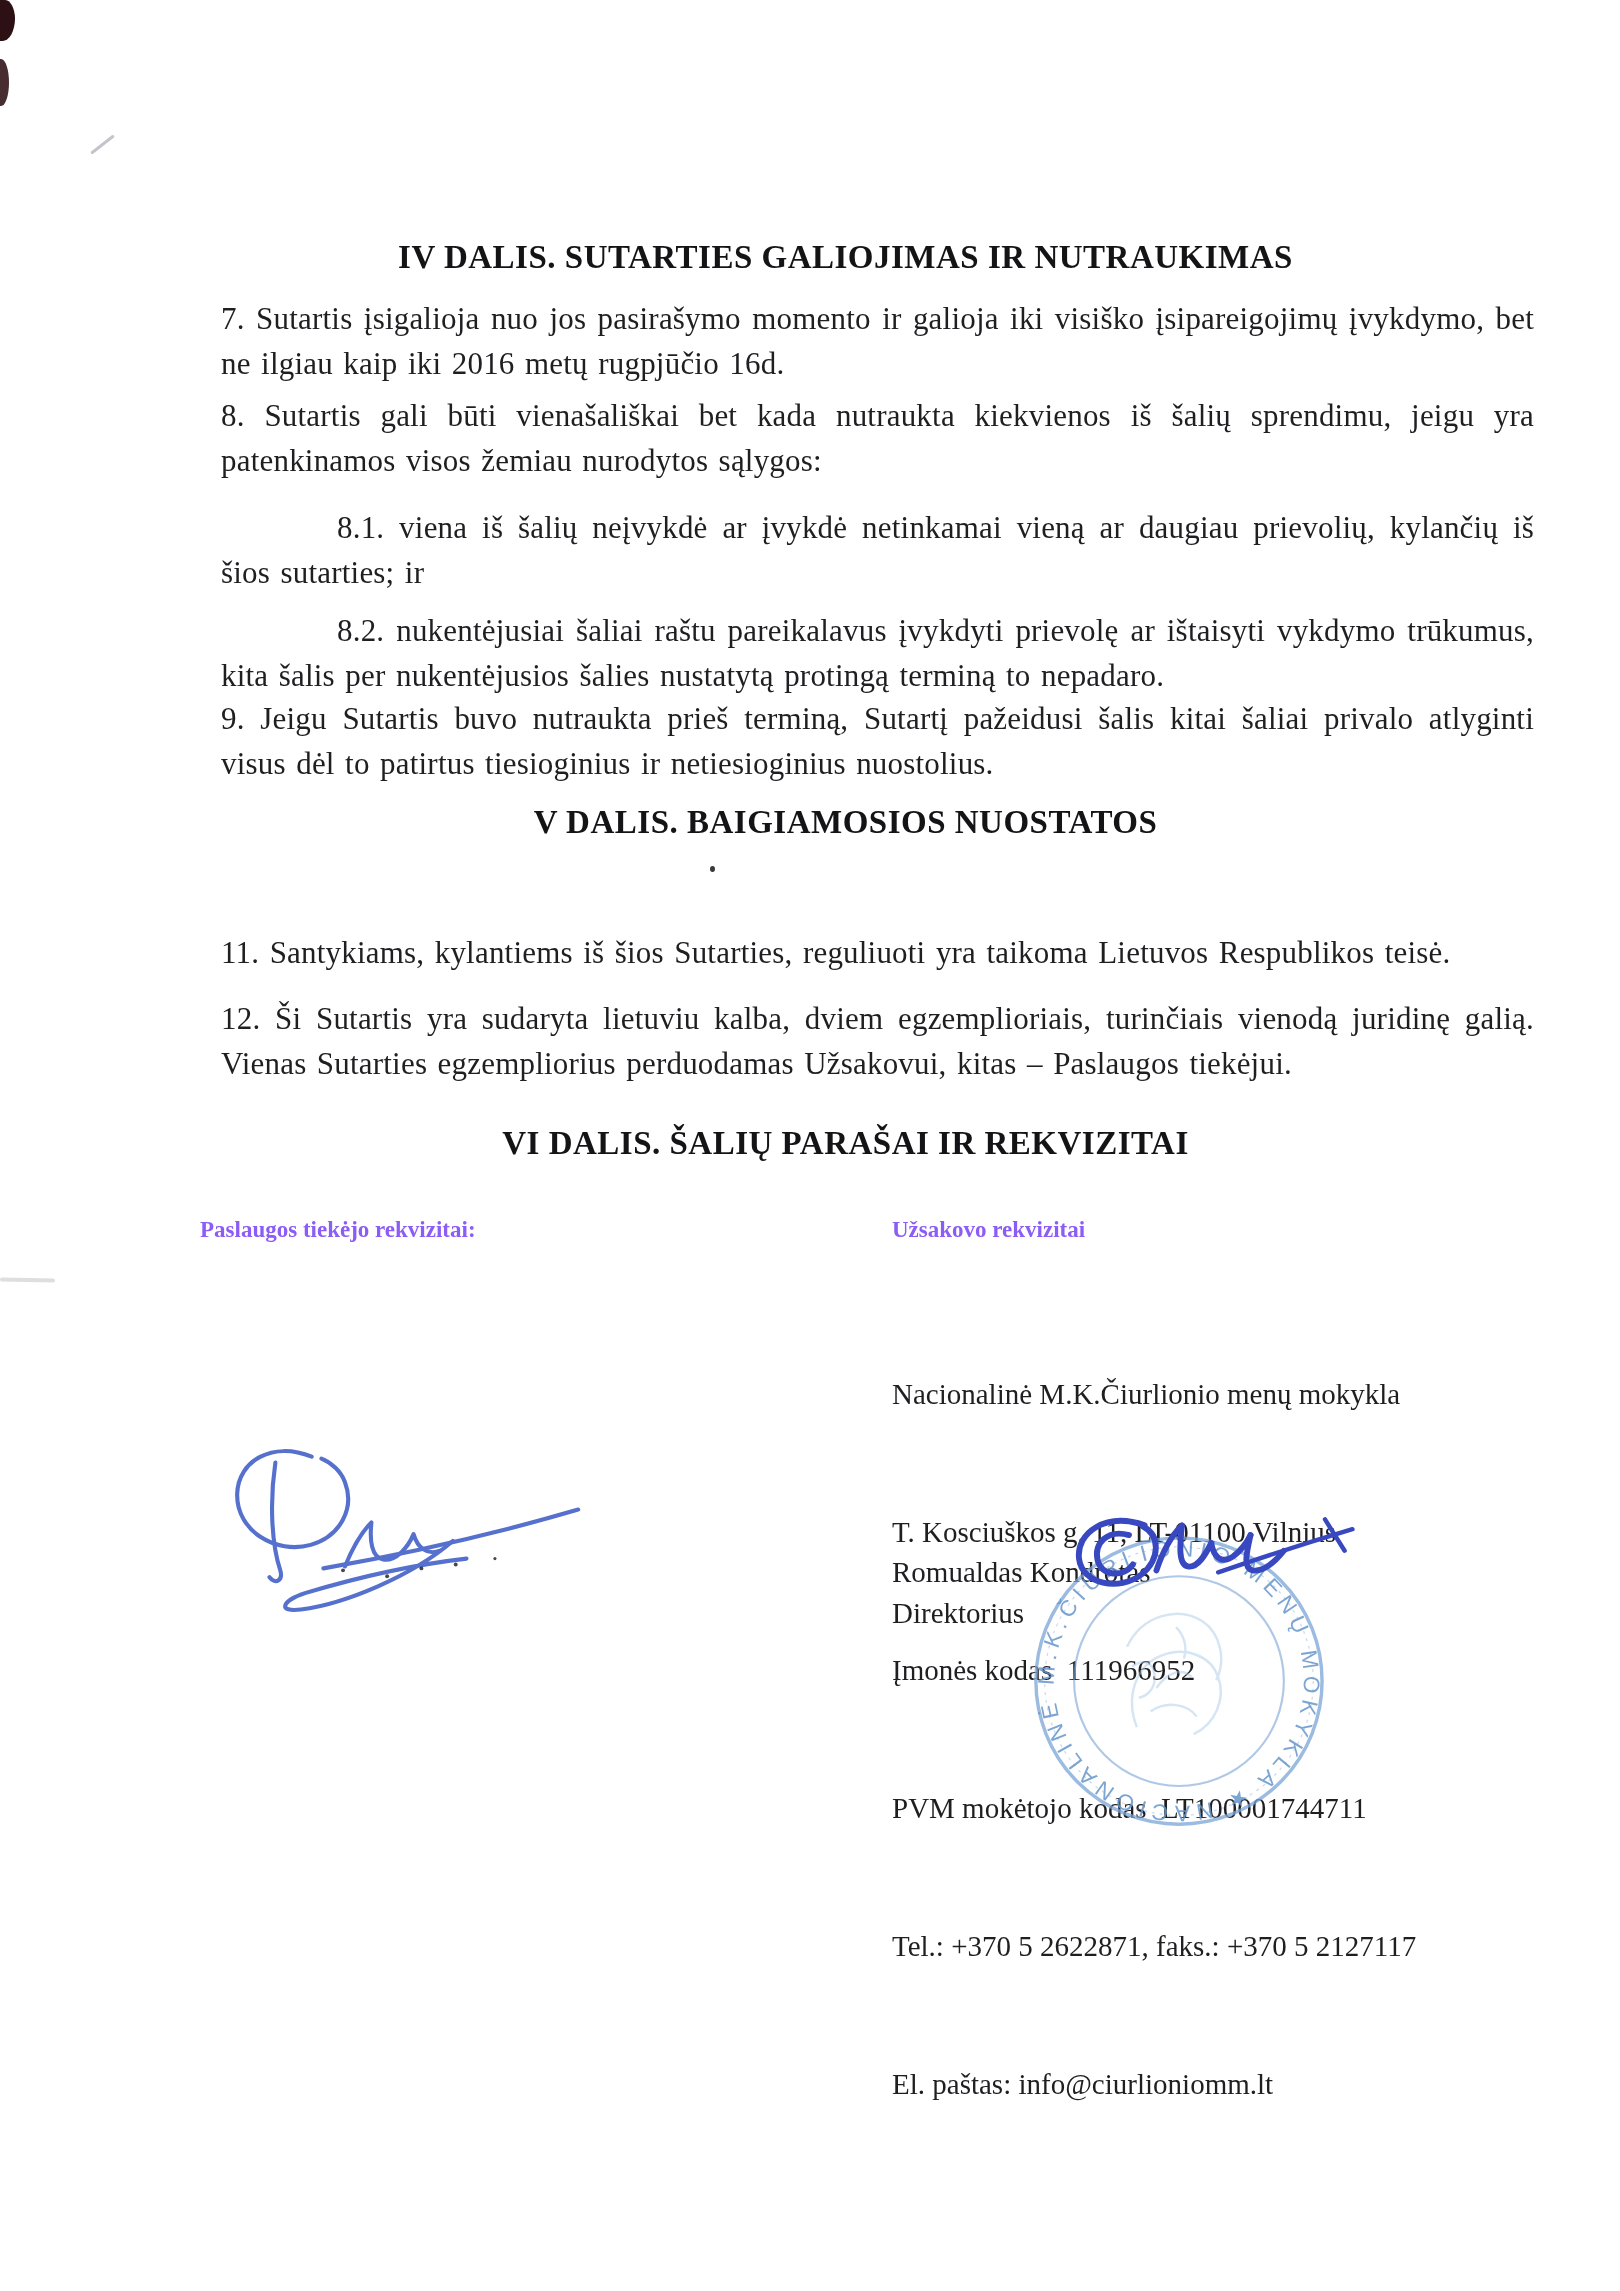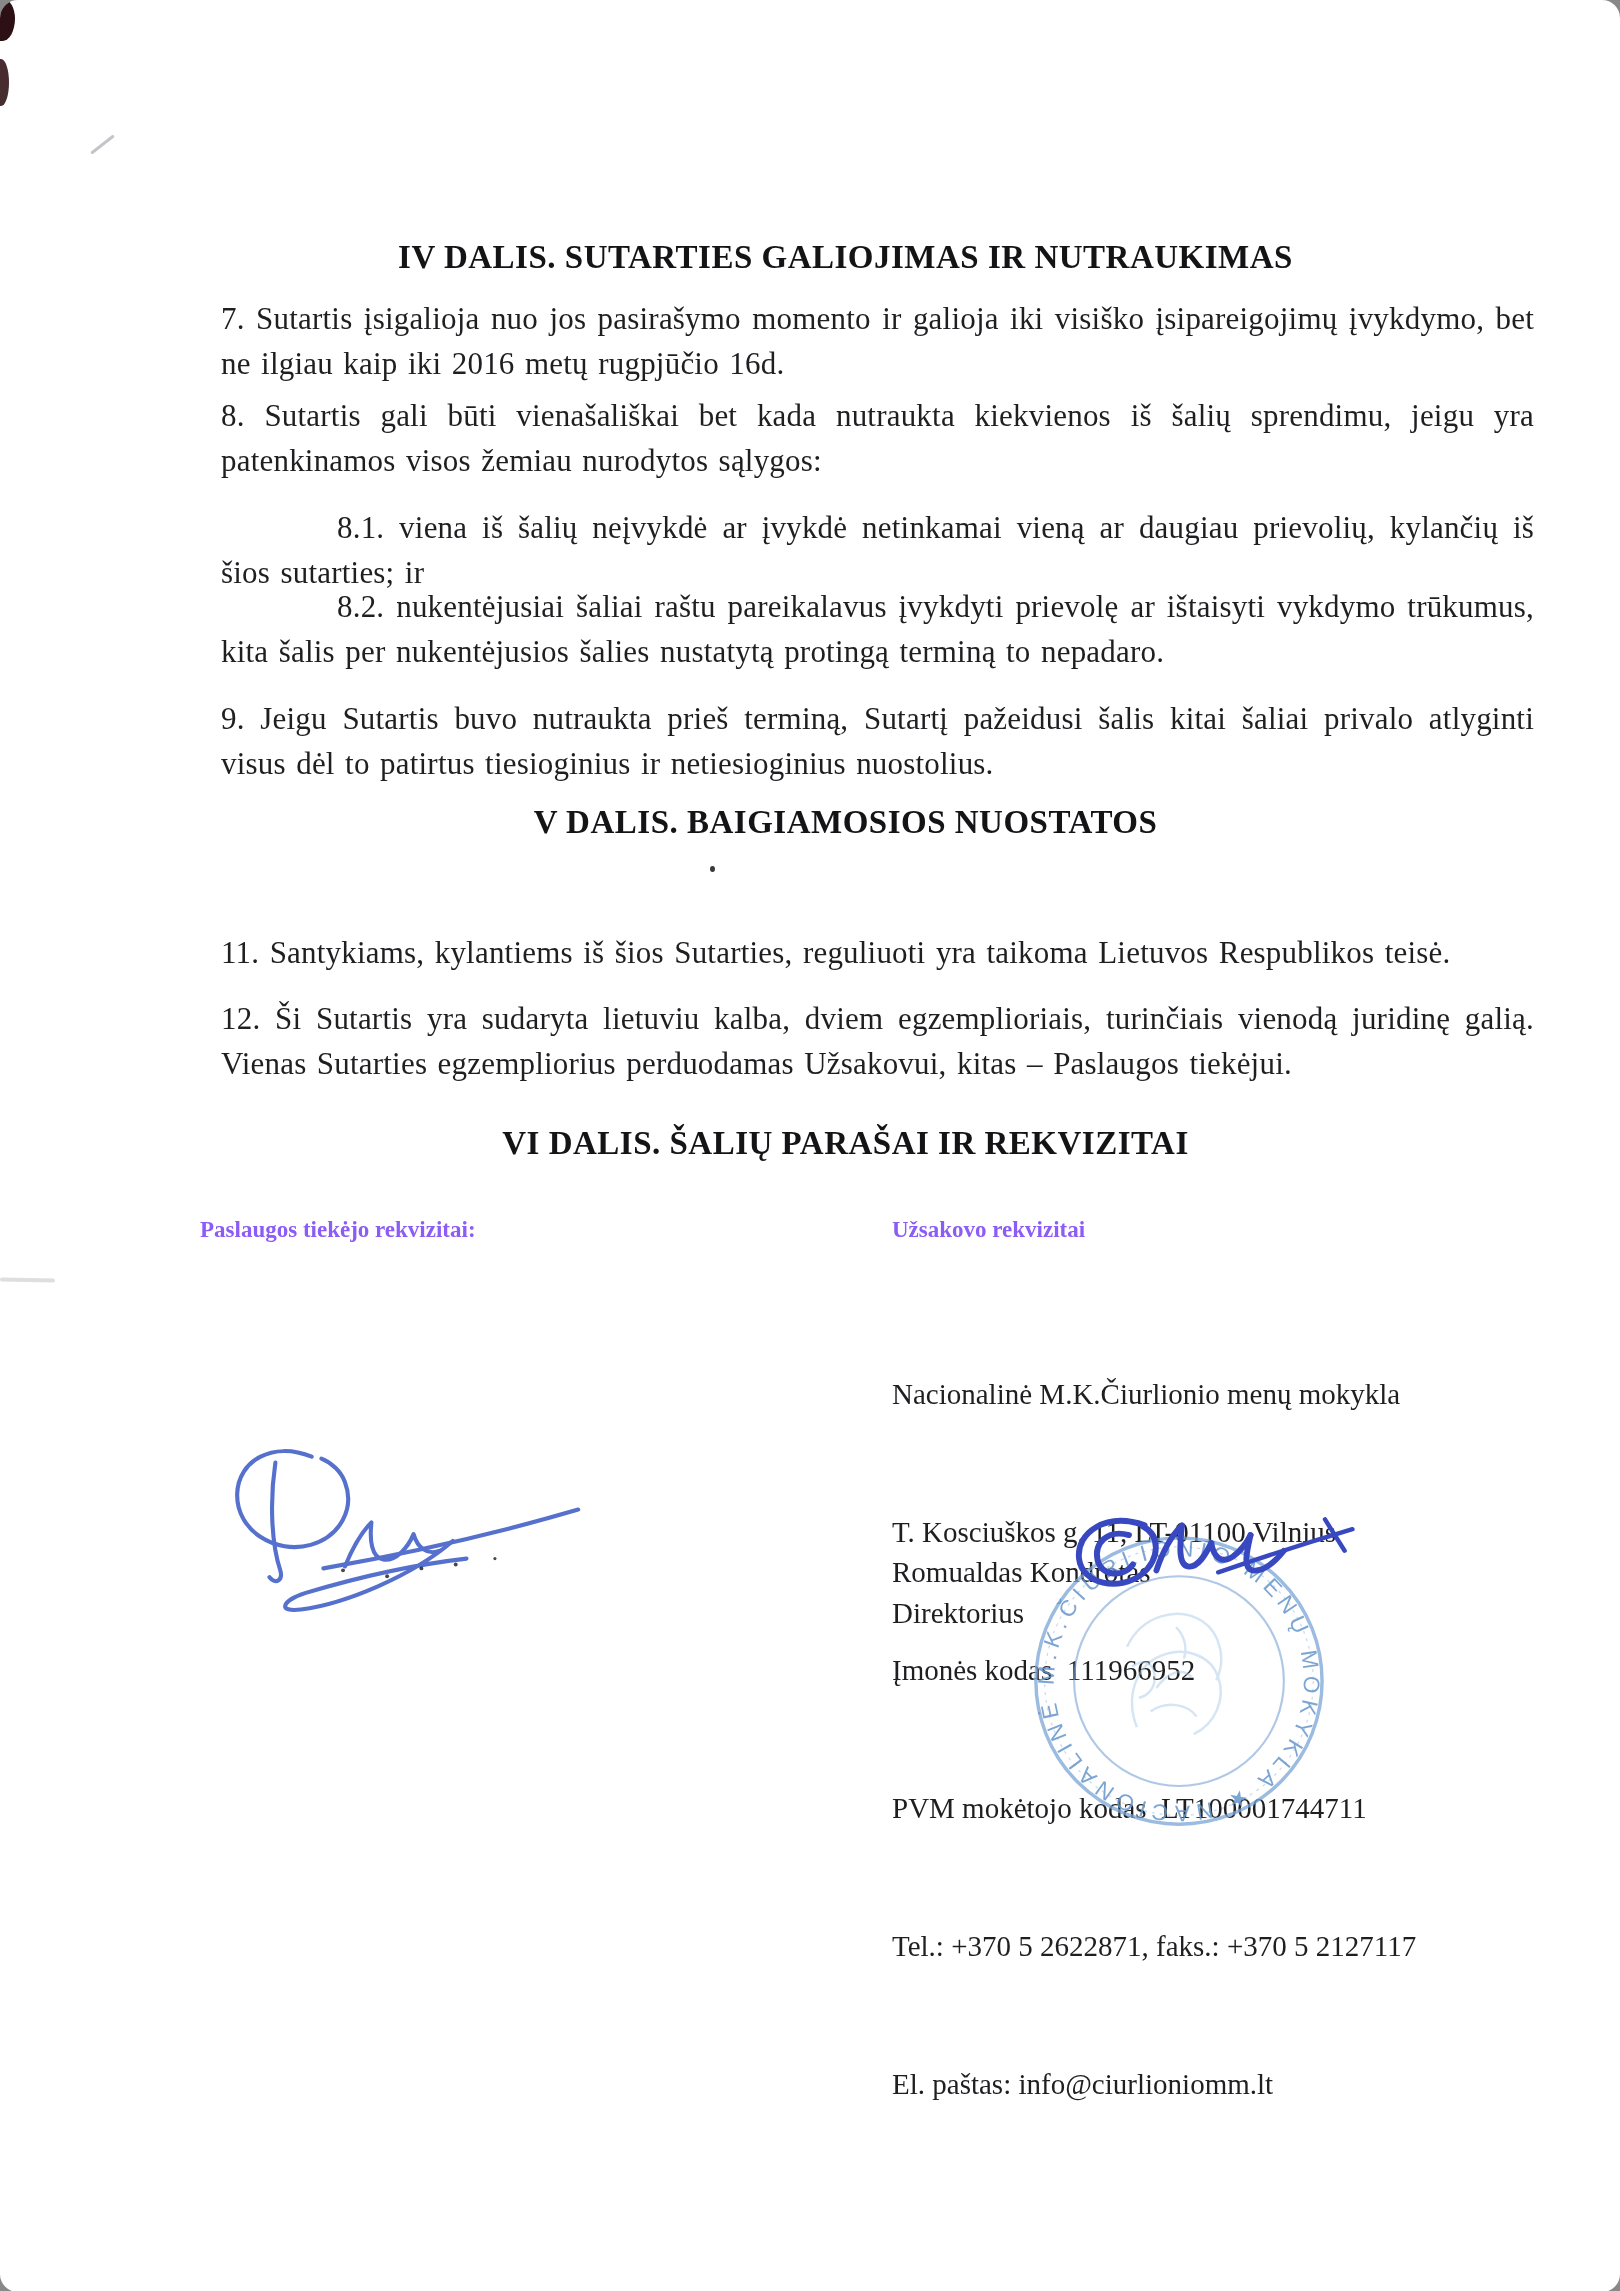--- a/index.html
+++ b/index.html
@@ -4,21 +4,20 @@
 <style>
   html,body{margin:0;padding:0;background:#888;}
   .page{
     position:relative;
     width:1620px;height:2292px;
     margin:0 auto;
     background:#ffffff;
     overflow:hidden;
     font-family:"Liberation Serif","DejaVu Serif",serif;
     color:#1f1f22;
-    border-radius:18px;
   }
   .heading{
     position:absolute;left:189px;width:1313px;
     text-align:center;font-weight:bold;font-size:33px;line-height:45px;
     color:#141416;letter-spacing:0.5px;
   }
   .para{
     position:absolute;left:189px;width:1313px;
     font-size:31px;line-height:45px;
     text-align:justify;letter-spacing:0.2px;word-spacing:2.5px;margin-left:32px;
@@ -47,21 +46,21 @@
   <div class="artifact" id="corner-blob-1"></div>
   <div class="artifact" id="corner-blob-2"></div>
   <div class="artifact" id="pencil-streak"></div>
   <div class="artifact" id="margin-streak"></div>
   <div class="artifact" id="ink-dot"></div>
 
   <div class="heading" style="top:235px">IV DALIS. SUTARTIES GALIOJIMAS IR NUTRAUKIMAS</div>
   <div class="para" style="top:296px">7. Sutartis įsigalioja nuo jos pasirašymo momento ir galioja iki visiško įsipareigojimų įvykdymo, bet ne ilgiau kaip iki 2016 metų rugpjūčio 16d.</div>
   <div class="para" style="top:393px">8. Sutartis gali būti vienašališkai bet kada nutraukta kiekvienos iš šalių sprendimu, jeigu yra patenkinamos visos žemiau nurodytos sąlygos:</div>
   <div class="para indent" style="top:505px">8.1. viena iš šalių neįvykdė ar įvykdė netinkamai vieną ar daugiau prievolių, kylančių iš šios sutarties; ir</div>
-  <div class="para indent" style="top:584px">8.2. nukentėjusiai šaliai raštu pareikalavus įvykdyti prievolę ar ištaisyti vykdymo trūkumus, kita šalis per nukentėjusios šalies nustatytą protingą terminą to nepadaro.</div>
+  <div class="para indent" style="top:608px">8.2. nukentėjusiai šaliai raštu pareikalavus įvykdyti prievolę ar ištaisyti vykdymo trūkumus, kita šalis per nukentėjusios šalies nustatytą protingą terminą to nepadaro.</div>
   <div class="para" style="top:696px">9. Jeigu Sutartis buvo nutraukta prieš terminą, Sutartį pažeidusi šalis kitai šaliai privalo atlyginti visus dėl to patirtus tiesioginius ir netiesioginius nuostolius.</div>
 
   <div class="heading" style="top:800px">V DALIS. BAIGIAMOSIOS NUOSTATOS</div>
   <div class="para" style="top:930px">11. Santykiams, kylantiems iš šios Sutarties, reguliuoti yra taikoma Lietuvos Respublikos teisė.</div>
   <div class="para" style="top:996px">12. Ši Sutartis yra sudaryta lietuviu kalba, dviem egzemplioriais, turinčiais vienodą juridinę galią. Vienas Sutarties egzempliorius perduodamas Užsakovui, kitas – Paslaugos tiekėjui.</div>
 
   <div class="heading" style="top:1121px">VI DALIS. ŠALIŲ PARAŠAI IR REKVIZITAI</div>
 
   <div class="colhead" style="left:200px;top:1207px">Paslaugos tiekėjo rekvizitai:</div>
   <div class="colhead" style="left:892px;top:1207px">Užsakovo rekvizitai</div>

